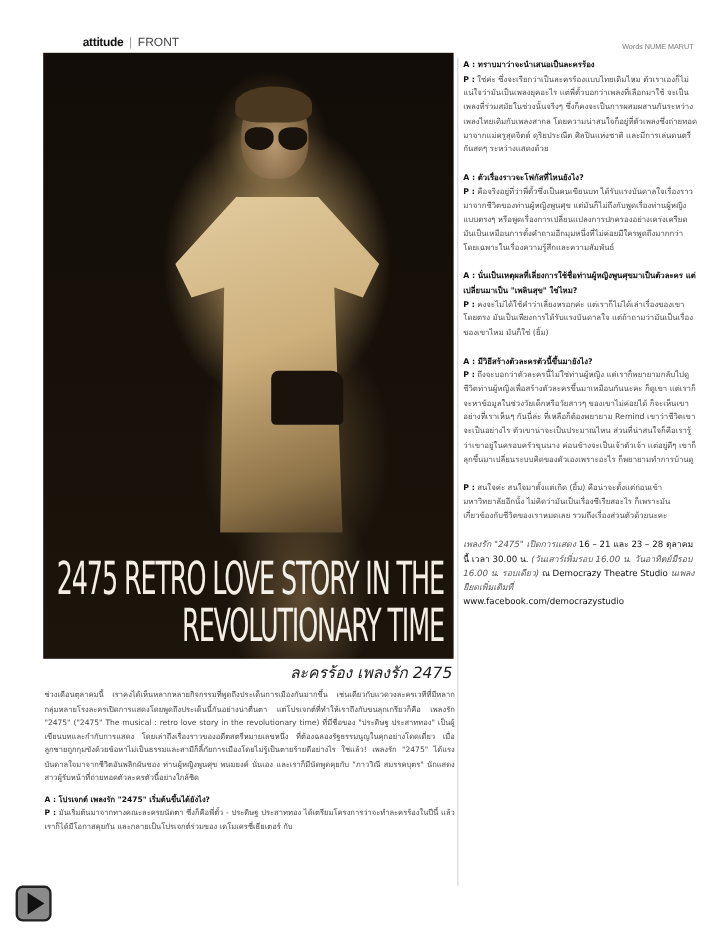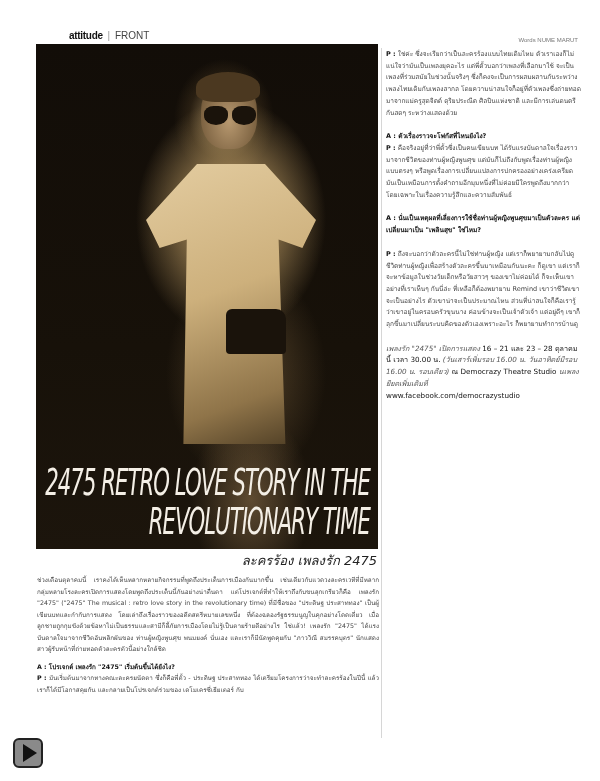--- a/index.html
+++ b/index.html
@@ -20,21 +20,20 @@
 
   .photo {
     position: absolute; left: 36px; top: 44px; width: 342px; height: 505px;
     background:
       radial-gradient(ellipse 95px 120px at 195px 175px, rgba(214,184,130,0.95) 0%, rgba(170,140,90,0.75) 45%, rgba(60,45,25,0.0) 100%),
       radial-gradient(ellipse 50px 60px at 188px 75px, rgba(190,160,110,0.85) 0%, rgba(90,70,40,0.3) 70%, rgba(0,0,0,0) 100%),
       radial-gradient(ellipse 80px 110px at 210px 330px, rgba(120,95,60,0.65) 0%, rgba(40,30,15,0) 100%),
       radial-gradient(ellipse 60px 90px at 215px 455px, rgba(150,120,80,0.55) 0%, rgba(40,30,15,0) 100%),
       linear-gradient(180deg, #120d08 0%, #171109 60%, #1c150c 100%);
     overflow: hidden;
-    font-style: italic;
   }
   .photo .figure-head {
     position: absolute; left: 165px; top: 35px; width: 56px; height: 70px;
     border-radius: 45% 45% 42% 42%;
     background: radial-gradient(ellipse at 50% 60%, #b89970 0%, #7c6241 70%, #3a2b18 100%);
   }
   .photo .hair {
     position: absolute; left: 160px; top: 28px; width: 64px; height: 30px;
     border-radius: 50% 50% 30% 30%;
     background: #4b3820;
@@ -146,40 +145,46 @@
     <span class="qa-p-label">P :</span>
     <span>มันเริ่มต้นมาจากทางคณะละครยนัดตา ซึ่งก็คือพี่ตั้ว - ประดิษฐ ประสาททอง ได้เตรียมโครงการว่าจะทำละครร้องในปีนี้ แล้วเราก็ได้มีโอกาสคุยกัน และกลายเป็นโปรเจกต์ร่วมของ เดโมเครซี่เธียเตอร์ กับ</span>
   </p>
 </div>
 
 <div class="col-divider"></div>
 
 <div class="body-right">
 
   <div class="block">
+    <div class="q">A : ทราบมาว่าจะนำเสนอเป็นละครร้อง</div>
     <div><span class="p-label">P :</span>
       <span>ใช่ค่ะ ซึ่งจะเรียกว่าเป็นละครร้องแบบไทยเดิมไหม ตัวเราเองก็ไม่แน่ใจว่ามันเป็นเพลงยุคอะไร แต่พี่ตั้วบอกว่าเพลงที่เลือกมาใช้ จะเป็นเพลงที่ร่วมสมัยในช่วงนั้นจริงๆ ซึ่งก็คงจะเป็นการผสมผสานกันระหว่างเพลงไทยเดิมกับเพลงสากล โดยความน่าสนใจก็อยู่ที่ตัวเพลงซึ่งถ่ายทอดมาจากแม่ครูสุดจิตต์ ดุริยประณีต ศิลปินแห่งชาติ และมีการเล่นดนตรีกันสดๆ ระหว่างแสดงด้วย</span></div>
   </div>
 
   <div class="block">
     <div class="q">A : ตัวเรื่องราวจะโฟกัสที่ไหนยังไง?</div>
     <div><span class="p-label">P :</span>
       <span>คือจริงอยู่ที่ว่าพี่ตั้วซึ่งเป็นคนเขียนบท ได้รับแรงบันดาลใจเรื่องราวมาจากชีวิตของท่านผู้หญิงพูนศุข แต่มันก็ไม่ถึงกับพูดเรื่องท่านผู้หญิงแบบตรงๆ หรือพูดเรื่องการเปลี่ยนแปลงการปกครองอย่างเคร่งเครียด มันเป็นเหมือนการตั้งคำถามอีกมุมหนึ่งที่ไม่ค่อยมีใครพูดถึงมากกว่า โดยเฉพาะในเรื่องความรู้สึกและความสัมพันธ์</span></div>
   </div>
 
   <div class="block">
     <div class="q">A : นั่นเป็นเหตุผลที่เลี่ยงการใช้ชื่อท่านผู้หญิงพูนศุขมาเป็นตัวละคร แต่เปลี่ยนมาเป็น "เพลินสุข" ใช่ไหม?</div>
+    <div><span class="p-label">P :</span>
+      <span>คงจะไม่ได้ใช้คำว่าเลี่ยงหรอกค่ะ แต่เราก็ไม่ได้เล่าเรื่องของเขาโดยตรง มันเป็นเพียงการได้รับแรงบันดาลใจ แต่ถ้าถามว่ามันเป็นเรื่องของเขาไหม มันก็ใช่ (ยิ้ม)</span></div>
   </div>
 
   <div class="block">
+    <div class="q">A : มีวิธีสร้างตัวละครตัวนี้ขึ้นมายังไง?</div>
     <div><span class="p-label">P :</span>
       <span>ถึงจะบอกว่าตัวละครนี้ไม่ใช่ท่านผู้หญิง แต่เราก็พยายามกลับไปดูชีวิตท่านผู้หญิงเพื่อสร้างตัวละครขึ้นมาเหมือนกันนะคะ ก็ดูเขา แต่เราก็จะหาข้อมูลในช่วงวัยเด็กหรือวัยสาวๆ ของเขาไม่ค่อยได้ ก็จะเห็นเขาอย่างที่เราเห็นๆ กันนี่ล่ะ ที่เหลือก็ต้องพยายาม Remind เขาว่าชีวิตเขาจะเป็นอย่างไร ตัวเขาน่าจะเป็นประมาณไหน ส่วนที่น่าสนใจก็คือเรารู้ว่าเขาอยู่ในครอบครัวขุนนาง ค่อนข้างจะเป็นเจ้าตัวเจ้า แต่อยู่ดีๆ เขาก็ลุกขึ้นมาเปลี่ยนระบบคิดของตัวเองเพราะอะไร ก็พยายามทำการบ้านดู</span></div>
   </div>
 
   <div class="block">
+    <div><span class="p-label">P :</span>
+      <span>สนใจค่ะ สนใจมาตั้งแต่เกิด (ยิ้ม) คือน่าจะตั้งแต่ก่อนเข้ามหาวิทยาลัยอีกนั้ง ไม่คิดว่ามันเป็นเรื่องซีเรียสอะไร ก็เพราะมันเกี่ยวข้องกับชีวิตของเราหมดเลย รวมถึงเรื่องส่วนตัวด้วยนะคะ</span></div>
   </div>
 
   <div class="event-info">
     <span class="it">เพลงรัก "2475" เปิดการแสดง</span>
     <span class="b">16 – 21 และ 23 – 28</span>
     <span class="b">ตุลาคมนี้ เวลา 30.00 น.</span>
     <span class="it">(วันเสาร์เพิ่มรอบ 16.00 น. วันอาทิตย์มีรอบ 16.00 น. รอบเดียว)</span>
     <span class="b">ณ Democrazy Theatre Studio</span>
     <span class="it">นเพลงยียดเพิ่มเติมที่</span><br>
     <span class="b">www.facebook.com/democrazystudio</span>

